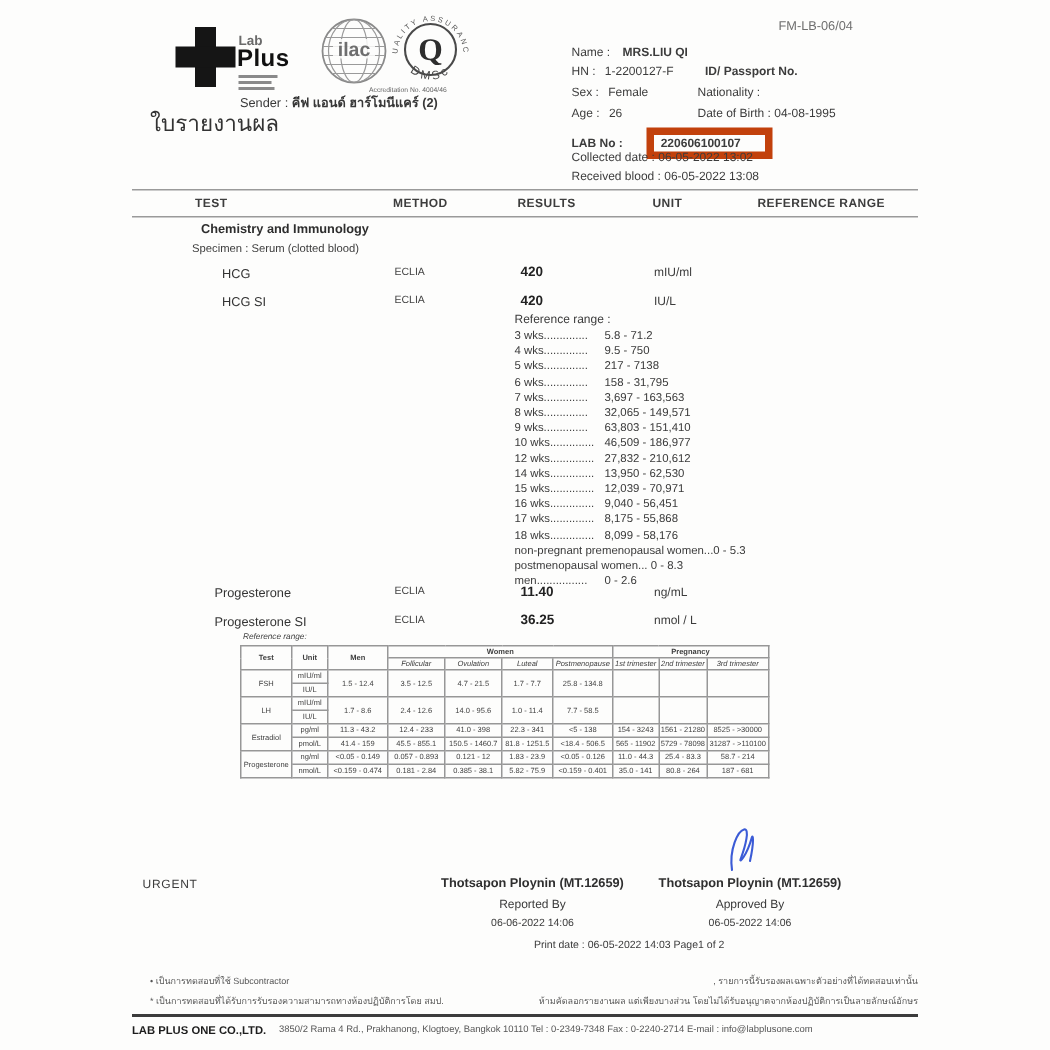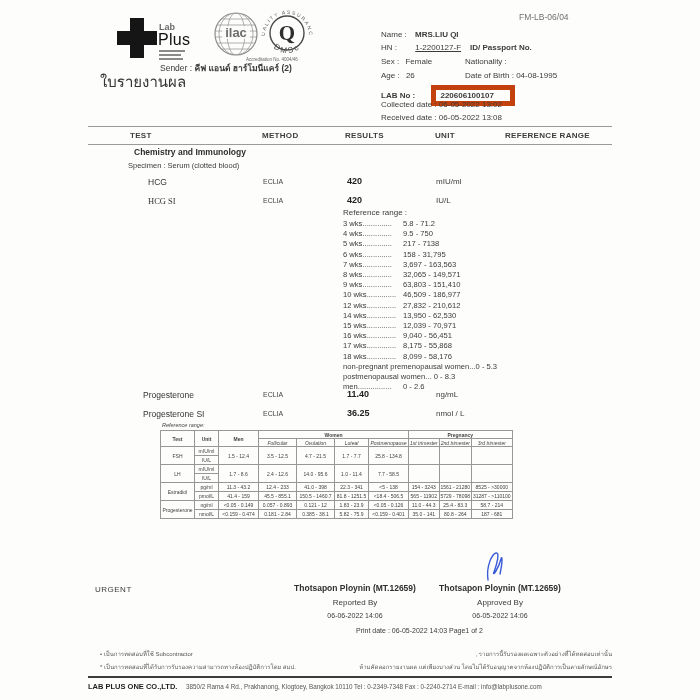--- a/index.html
+++ b/index.html
@@ -7,21 +7,21 @@
         font-family:"Liberation Sans", sans-serif;color:#414141;}
   .abs{position:absolute;}
   .rule{position:absolute;left:88px;width:524px;height:1px;background:#9a9a9a;}
   .rule-thick{position:absolute;left:88px;width:524px;height:2px;background:#3c3c3c;}
 
   
   .cross{position:absolute;left:117px;top:18px;width:40px;height:40px;}
   .cross::before{content:"";position:absolute;left:13px;top:0;width:14px;height:40px;background:#151515;}
   .cross::after{content:"";position:absolute;left:0;top:13px;width:40px;height:14px;background:#151515;}
   .lab-small{position:absolute;left:159px;top:22px;font-size:9px;color:#6a6a6a;font-weight:bold;}
-  .lab-big{position:absolute;left:158px;top:31px;font-size:16px;color:#111;font-weight:normal;letter-spacing:.3px;}
+  .lab-big{position:absolute;left:158px;top:31px;font-size:16px;color:#111;font-weight:bold;letter-spacing:.3px;}
   .lab-line{position:absolute;left:159px;height:2px;background:#8a8a8a;}
 
   .report-title{position:absolute;left:100px;top:70px;font-size:15px;color:#333;}
   .sender{position:absolute;left:160px;top:61px;font-size:8.5px;color:#383838;}
   .sender b{font-weight:bold;}
   .addr{position:absolute;left:201px;top:77px;font-size:8px;line-height:11px;color:#383838;}
   .accred{position:absolute;left:246px;top:57px;font-size:4.5px;color:#666;}
 
   
   .fm{position:absolute;left:519px;top:12px;font-size:8.5px;color:#6f6f6f;}
@@ -123,21 +123,21 @@
   </div>
 
   <div class="fm">FM-LB-06/04</div>
 
   <div class="prow" style="top:30px;">
     <span>Name :</span>
     <span class="pb" style="margin-left:6px;">MRS.LIU QI</span>
   </div>
   <div class="prow" style="top:43px;">
     <span>HN :</span>
-    <span style="margin-left:16px;text-decoration:underline;">1-2200127-F</span>
+    <span style="margin-left:4px;">1-2200127-F</span>
   </div>
   <div class="prow" style="left:470px;top:43px;font-weight:bold;">ID/ Passport No.</div>
   <div class="prow" style="top:57px;">
     <span>Sex :</span>
     <span style="margin-left:4px;">Female</span>
   </div>
   <div class="prow" style="left:465px;top:57px;">Nationality :</div>
   <div class="prow" style="top:71px;">
     <span>Age :</span>
     <span style="margin-left:4px;">26</span>
@@ -148,41 +148,41 @@
   </div>
   <div class="prow" style="top:85px;">
     <span class="pb">LAB No :</span>
     <span class="labno-box">220606100107</span>
   </div>
   <div class="prow" style="top:100px;">
     <span>Collected date :</span>
     <span>06-05-2022 13:02</span>
   </div>
   <div class="prow" style="top:113px;">
-    <span>Received date :</span>
+    <span>Received blood :</span>
     <span>06-05-2022 13:08</span>
   </div>
 
   <div class="rule" style="top:126px;"></div>
   <div class="colhead" style="left:130px;top:131px;">TEST</div>
   <div class="colhead" style="left:262px;top:131px;">METHOD</div>
   <div class="colhead" style="left:345px;top:131px;">RESULTS</div>
   <div class="colhead" style="left:435px;top:131px;">UNIT</div>
   <div class="colhead" style="left:505px;top:131px;">REFERENCE RANGE</div>
   <div class="rule" style="top:144px;"></div>
 
   <div class="section">Chemistry and Immunology</div>
   <div class="specimen">Specimen :  Serum (clotted blood)</div>
 
   <div class="t-test" style="top:177px;">HCG</div>
   <div class="t-method" style="top:178px;">ECLIA</div>
   <div class="t-result" style="top:176px;">420</div>
   <div class="t-unit" style="top:177px;">mIU/ml</div>
 
-  <div class="t-test" style="top:196px;font-family:Liberation Serif, serif;">HCG SI</div>
+  <div class="t-test" style="top:196px;">HCG SI</div>
   <div class="t-method" style="top:197px;">ECLIA</div>
   <div class="t-result" style="top:195px;">420</div>
   <div class="t-unit" style="top:196px;">IU/L</div>
 
   <div class="refrange-title">Reference range :</div>
   <div class="reflines">
     <div><span class="wk">3 wks..............</span><span>5.8 - 71.2</span></div>
     <div><span class="wk">4 wks..............</span><span>9.5 - 750</span></div>
     <div><span class="wk">5 wks..............</span><span>217 - 7138</span></div>
     <div><span class="wk">6 wks..............</span><span>158 - 31,795</span></div>

